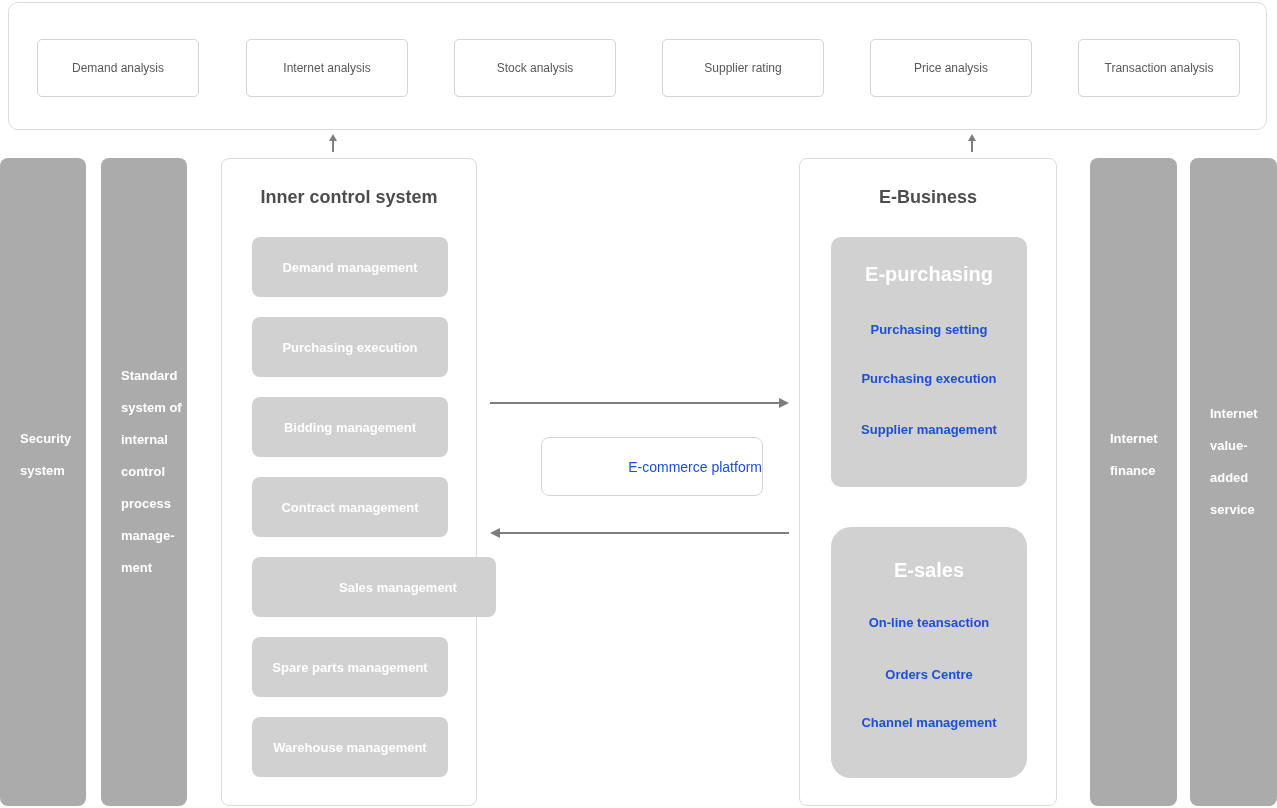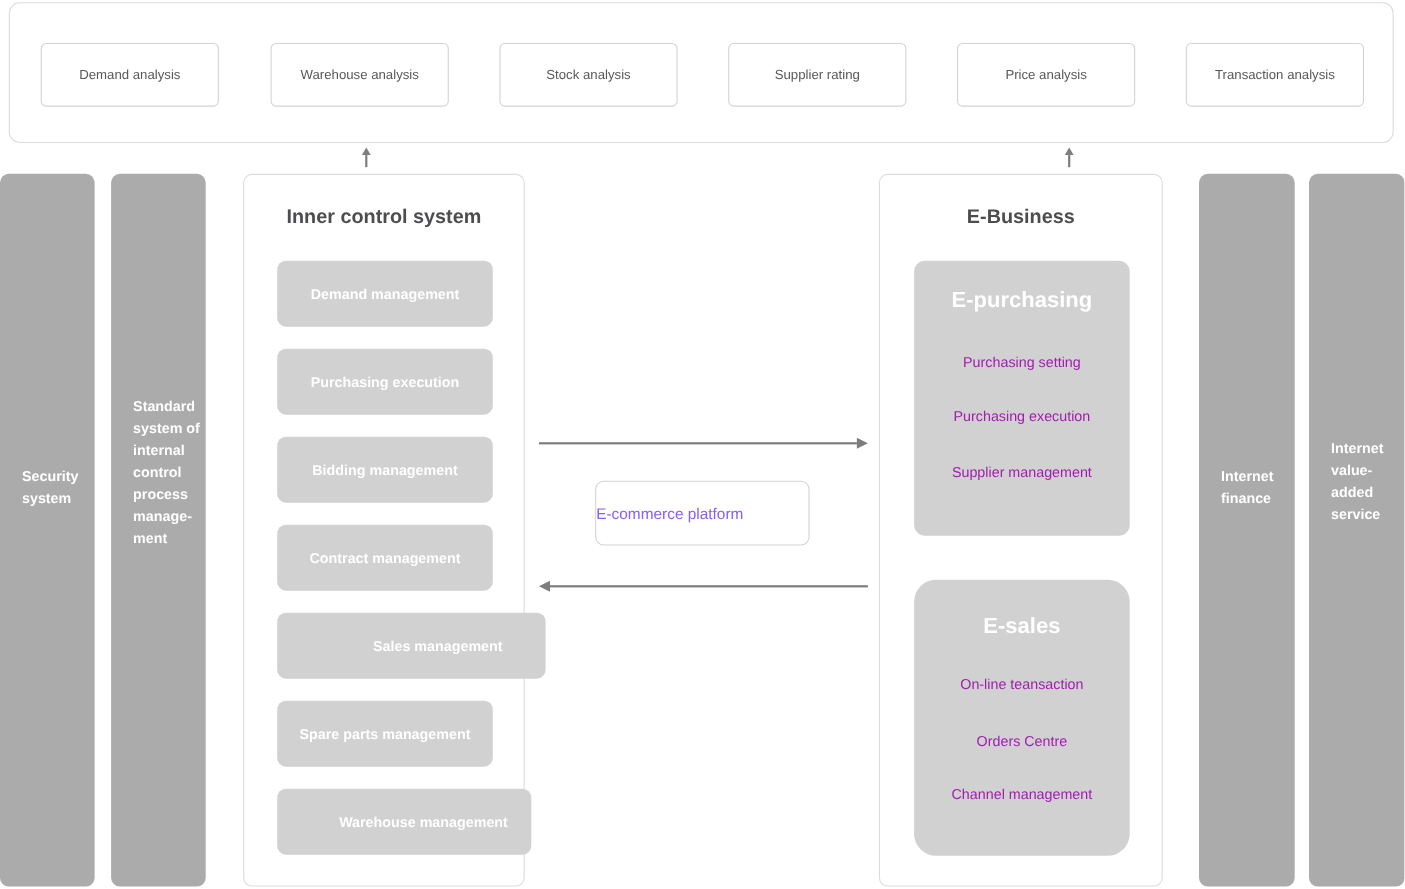--- a/index.html
+++ b/index.html
@@ -20,64 +20,64 @@
   }
   .ab0{left:28px;} .ab1{left:237px;} .ab2{left:445px;} .ab3{left:653px;} .ab4{left:861px;} .ab5{left:1069px;}
   
   .bar{
     position:absolute;top:158px;height:648px;background:#ababab;border-radius:8px;
   }
   .bar1{left:0;width:86px;} .bar2{left:101px;width:86px;}
   .bar3{left:1090px;width:87px;} .bar4{left:1190px;width:87px;}
   .bar-text{
     position:absolute;left:20px;color:#ffffff;font-size:13px;font-weight:700;
-    line-height:20px;white-space:pre;text-align:left;
+    line-height:32px;white-space:pre;text-align:left;
   }
   .bt1{top:265px;} .bt2{top:202px;} .bt3{top:265px;} .bt4{top:240px;}
   
   .panel{
     position:absolute;top:158px;height:648px;background:#ffffff;
     border:1px solid #dcdcdc;border-radius:8px;box-sizing:border-box;
   }
   .inner-panel{left:221px;width:256px;}
   .ebiz-panel{left:799px;width:258px;}
   .panel-title{
     position:absolute;left:0;right:0;top:26px;height:24px;line-height:24px;
     text-align:center;font-size:18px;font-weight:700;color:#4d4d4f;
   }
   
   .subbox{
     position:absolute;left:30px;width:196px;height:60px;background:#d1d1d1;border-radius:8px;
     display:flex;align-items:center;justify-content:center;
     color:#ffffff;font-size:13px;font-weight:700;text-align:center;
   }
   .sb0{top:78px;} .sb1{top:158px;} .sb2{top:238px;} .sb3{top:318px;}
-  .sb4{top:398px;padding-left:48px;} .sb5{top:478px;} .sb6{top:558px;padding-left:35px;}
+  .sb4{top:398px;padding-left:48px;} .sb5{top:478px;} .sb6{top:558px;}
   
   .eblock{
     position:absolute;left:31px;width:196px;background:#d1d1d1;border-radius:10px;
   }
   .epurch{top:78px;height:250px;}
   .esales{top:368px;height:251px;border-radius:20px;}
   .eblock-title{
     position:absolute;left:0;right:0;transform:translateY(-50%);
     text-align:center;color:#ffffff;font-size:20px;font-weight:700;
   }
   .eblock-item{
     position:absolute;left:0;right:0;transform:translateY(-50%);
-    text-align:center;color:#a21caf;font-size:13px;font-weight:400;
+    text-align:center;color:#1d4ed8;font-size:13px;font-weight:700;
   }
   .ept{top:37px;} .epi0{top:92px;} .epi1{top:141px;} .epi2{top:192px;}
   .est{top:43px;} .esi0{top:95px;} .esi1{top:147px;} .esi2{top:195px;}
   
   .platform-box{
-    position:absolute;left:541px;top:437px;width:195px;height:59px;background:#ffffff;
+    position:absolute;left:541px;top:437px;width:222px;height:59px;background:#ffffff;
     border:1px solid #d4d4d4;border-radius:8px;box-sizing:border-box;
-    display:flex;align-items:center;justify-content:flex-start;
-    font-size:14px;color:#8b5cf6;
+    display:flex;align-items:center;justify-content:flex-end;
+    font-size:14px;color:#1d4ed8;
   }
   
   .up-arrow{position:absolute;width:9px;height:18px;top:134px;}
   .ua1{left:328px;} .ua2{left:967px;}
   .up-arrow .head{width:0;height:0;margin:0 auto;
     border-left:4.5px solid transparent;border-right:4.5px solid transparent;
     border-bottom:7px solid #7d7d7d;}
   .up-arrow .stem{width:2px;height:11px;margin:0 auto;background:#7d7d7d;}
   .h-arrow{position:absolute;left:490px;width:299px;height:10px;}
   .ha-right{top:398px;} .ha-left{top:528px;}
@@ -94,21 +94,21 @@
 </head>
 <body>
 
 <div class="canvas">
 
   <div class="top-panel">
     <div class="analysis-box ab0">
       <span>Demand analysis</span>
     </div>
     <div class="analysis-box ab1">
-      <span>Warehouse analysis</span>
+      <span>Internet analysis</span>
     </div>
     <div class="analysis-box ab2">
       <span>Stock analysis</span>
     </div>
     <div class="analysis-box ab3">
       <span>Supplier rating</span>
     </div>
     <div class="analysis-box ab4">
       <span>Price analysis</span>
     </div>

